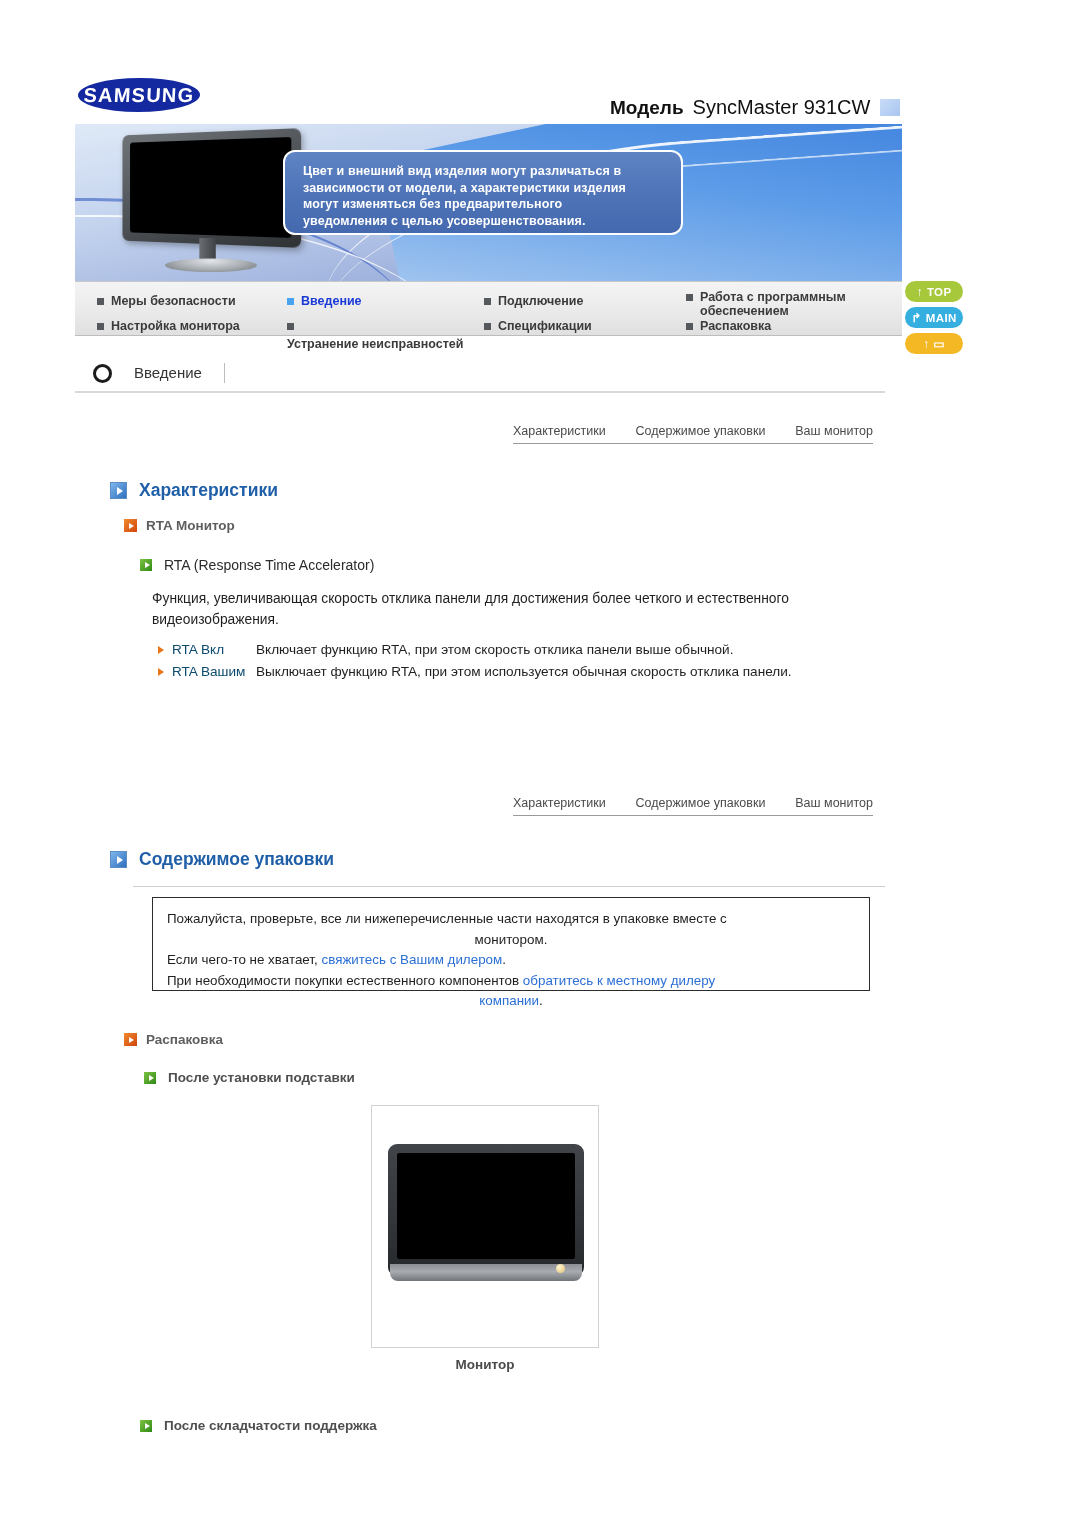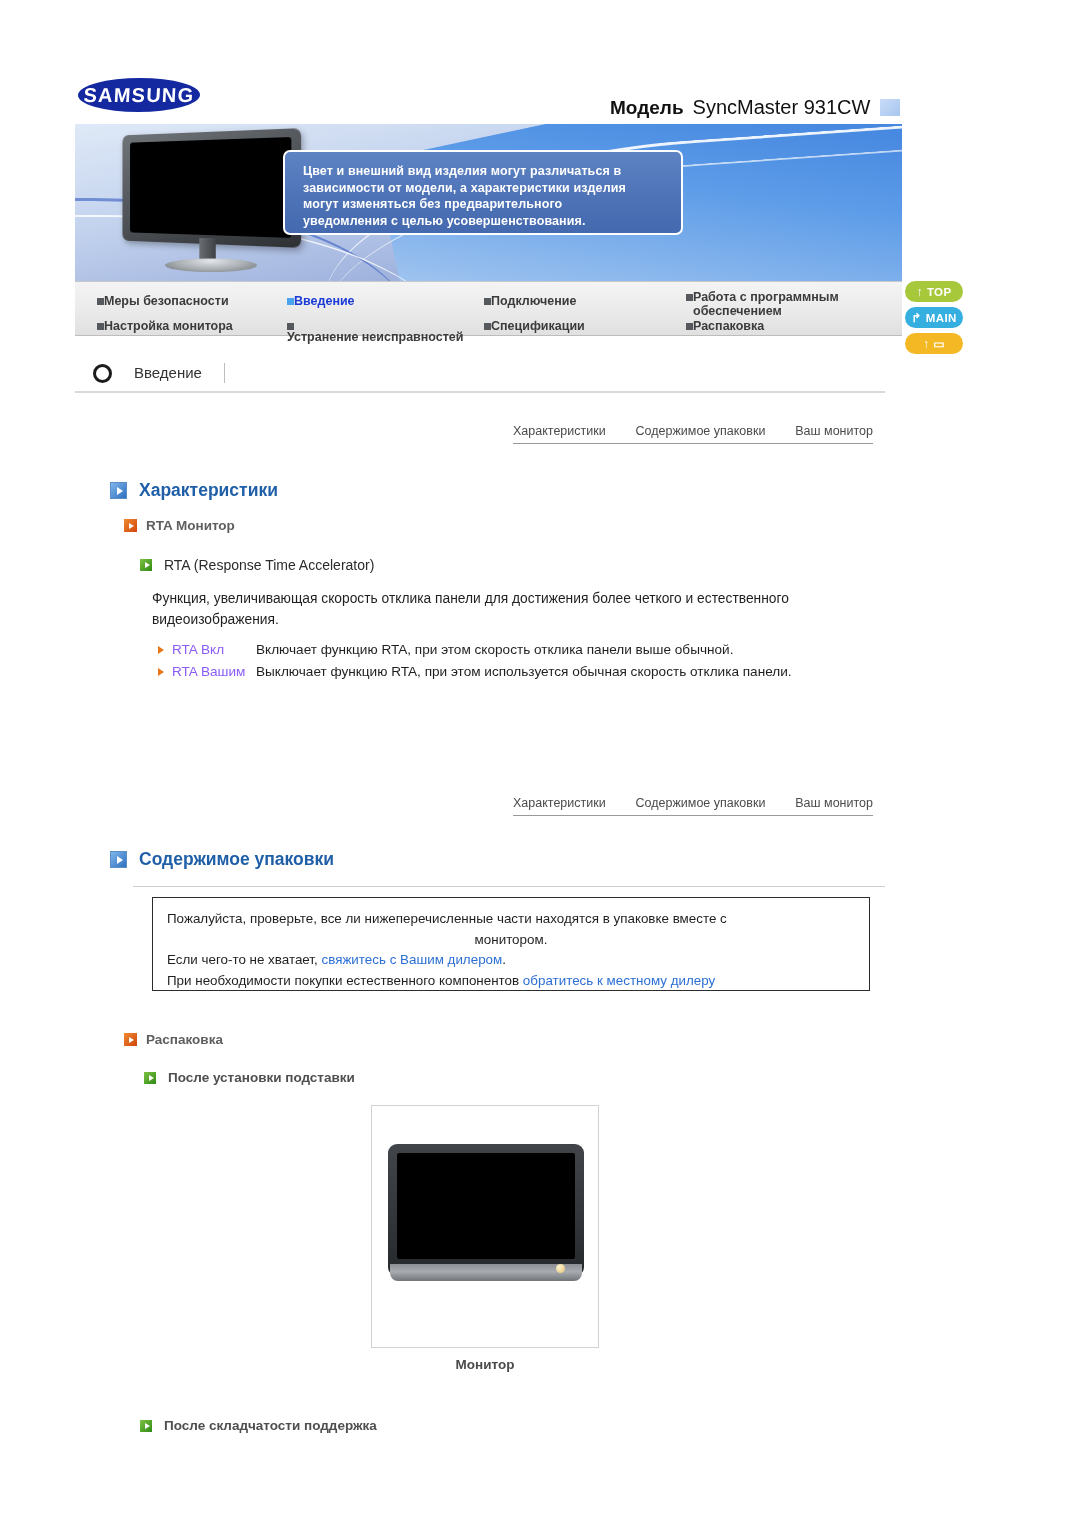--- a/index.html
+++ b/index.html
@@ -143,21 +143,21 @@
     background: radial-gradient(ellipse at 50% 20%, #e3e6e9 0%, #a8adb2 55%, #6d7276 100%);
     border-radius: 50%;
     transform: perspective(200px) rotateX(52deg);
   }
   .callout {
     position: absolute;
     left: 208px; top: 26px;
     width: 400px; height: 85px;
     background: linear-gradient(180deg,#5f84c4 0%, #4f74b8 50%, #4569ae 100%);
     border: 2px solid #ffffff;
-    border-radius: 7px;
+    border-radius: 12px;
     box-sizing: border-box;
     padding: 11px 22px 0 18px;
   }
   .callout p {
     margin: 0;
     color: #ffffff;
     font-size: 12.5px;
     font-weight: bold;
     line-height: 16.5px;
     letter-spacing: 0.1px;
@@ -174,20 +174,21 @@
     box-sizing: border-box;
   }
   .navgrid {
     position: relative;
     width: 100%; height: 100%;
   }
   .navitem {
     position: absolute;
     display: flex;
     align-items: flex-start;
+    gap: 7px;
     font-size: 12.5px;
     font-weight: bold;
     color: #3b3b3b;
     line-height: 14px;
   }
   .navitem .sq {
     width: 7px; height: 7px;
     background: #55585c;
     margin-top: 4px;
     flex: 0 0 auto;
@@ -382,21 +383,21 @@
     width: 0; height: 0;
     border-left: 6px solid #e8761a;
     border-top: 4px solid transparent;
     border-bottom: 4px solid transparent;
     margin-top: 6px;
     flex: 0 0 auto;
   }
   .defterm {
     width: 84px;
     font-size: 13.6px;
-    color: #8b5cf6;
+    color: #0c4a6e;
     line-height: 20px;
     margin-left: 8px;
     flex: 0 0 auto;
   }
   .defdesc {
     font-size: 13.6px;
     color: #1f1f1f;
     line-height: 20px;
     flex: 1;
   }
@@ -611,20 +612,21 @@
   <span class="arrow-blue"></span>
   <span class="label">Содержимое упаковки</span>
 </div>
 <div class="sec-underline sec-underline-2"></div>
 
 <div class="notice">
   <span class="l1">Пожалуйста, проверьте, все ли нижеперечисленные части находятся в упаковке вместе с</span>
   <span class="l2">монитором.</span>
   <span class="l3"><span>Если чего-то не хватает, </span><span class="lnk">свяжитесь с Вашим дилером</span><span>.</span></span>
   <span class="l4"><span>При необходимости покупки естественного компонентов </span><span class="lnk">обратитесь к местному дилеру</span></span>
+  <span class="l5"><span class="lnk">компании</span><span>.</span></span>
 </div>
 
 <div class="sub-h sub-h-unpack">
   <span class="arrow-orange"></span>
   <span class="label">Распаковка</span>
 </div>
 
 <div class="green-row bold row-stand">
   <span class="arrow-green"></span>
   <span class="label">После установки подставки</span>

